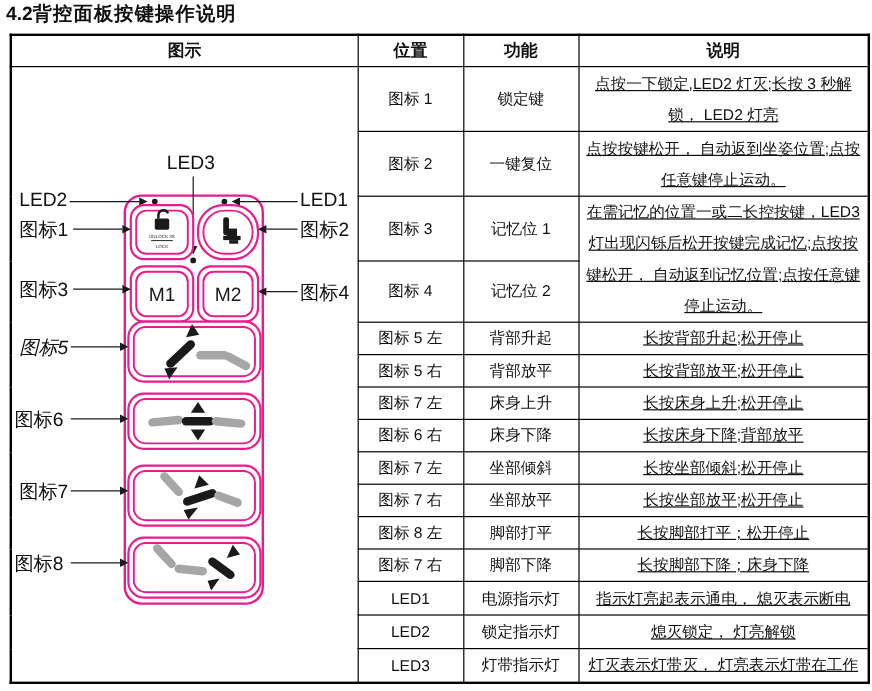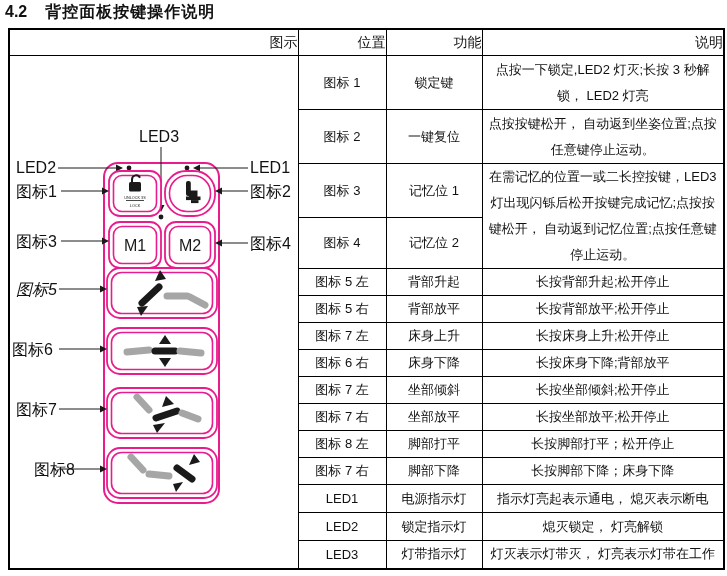--- a/index.html
+++ b/index.html
@@ -1,27 +1,27 @@
 <!DOCTYPE html>
 <html><head>
 <meta charset="utf-8">
 <style>
   html,body{margin:0;padding:0;background:#fff;}
   body{width:727px;height:576px;position:relative;overflow:hidden;
        font-family:"Liberation Sans","DejaVu Sans",sans-serif;color:#111;}
   .title{position:absolute;left:5px;top:2px;font-size:16px;font-weight:bold;
          letter-spacing:1px;white-space:nowrap;}
-  .title .num{margin-right:18px;letter-spacing:0;}
+  .title .num{letter-spacing:0;}
   table.spec{position:absolute;left:8px;top:28px;width:715px;
              border-collapse:collapse;table-layout:fixed;
              border:2px solid #000;}
   .spec th,.spec td{border:1px solid #000;padding:0;overflow:hidden;}
-  .spec th{font-size:14px;font-weight:normal;height:25px;text-align:right;}
+  .spec th{font-size:14px;font-weight:bold;height:25px;text-align:center;}
   td.pos,td.func{text-align:center;font-size:13px;}
-  td.desc{text-align:center;font-size:13px;line-height:26px;padding:0 2px;}
+  td.desc{text-align:center;font-size:13px;line-height:26px;padding:0 2px;text-decoration:underline;}
   tr.h54{height:54px;} tr.h51{height:51px;} tr.h27{height:27px;} tr.h28{height:28px;}
   td.diagram-cell{position:relative;vertical-align:top;}
   #diagram{position:absolute;left:0;top:0;width:287px;height:519px;}
   #diagram svg{position:absolute;left:0;top:0;}
   .dlabel{position:absolute;font-size:16px;color:#111;white-space:nowrap;
           font-family:"Liberation Sans","DejaVu Sans",sans-serif;}
 </style>
 </head>
 <body>
 
@@ -153,21 +153,21 @@
           <span class="dlabel" style="left:129px;top:72px;">LED3</span>
           <span class="dlabel" style="left:6px;top:103px;">LED2</span>
           <span class="dlabel" style="left:240px;top:103px;">LED1</span>
           <span class="dlabel" style="left:6px;top:126px;text-align:center;">图标1</span>
           <span class="dlabel" style="left:240px;top:126px;">图标2</span>
           <span class="dlabel" style="left:6px;top:176px;">图标3</span>
           <span class="dlabel" style="left:240px;top:178px;">图标4</span>
           <span class="dlabel" style="left:6px;top:224px;font-style:italic;">图标5</span>
           <span class="dlabel" style="left:2px;top:284px;text-align:right;">图标6</span>
           <span class="dlabel" style="left:6px;top:344px;">图标7</span>
-          <span class="dlabel" style="left:24px;top:404px;text-align:right;">图标8</span>
+          <span class="dlabel" style="left:2px;top:404px;text-align:right;">图标8</span>
         </div>
       </td>
       <td class="pos">图标 1</td>
       <td class="func">锁定键</td>
       <td class="desc">点按一下锁定,LED2 灯灭;长按 3 秒解锁， LED2 灯亮</td>
     </tr>
     <tr class="h54">
       <td class="pos">图标 2</td>
       <td class="func">一键复位</td>
       <td class="desc">点按按键松开， 自动返到坐姿位置;点按任意键停止运动。</td>

